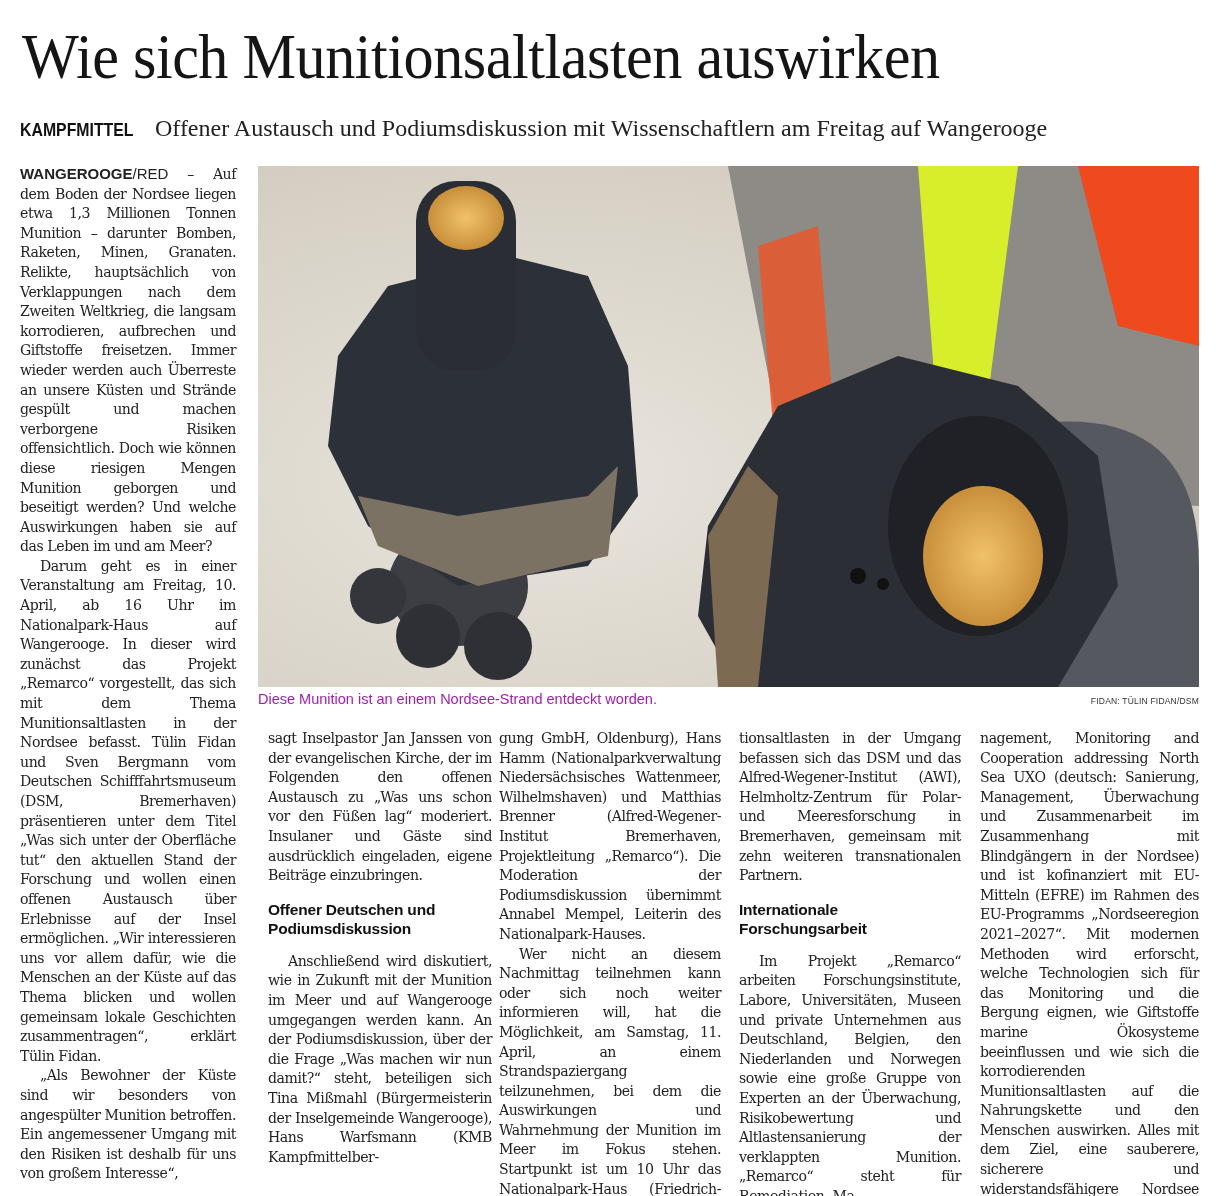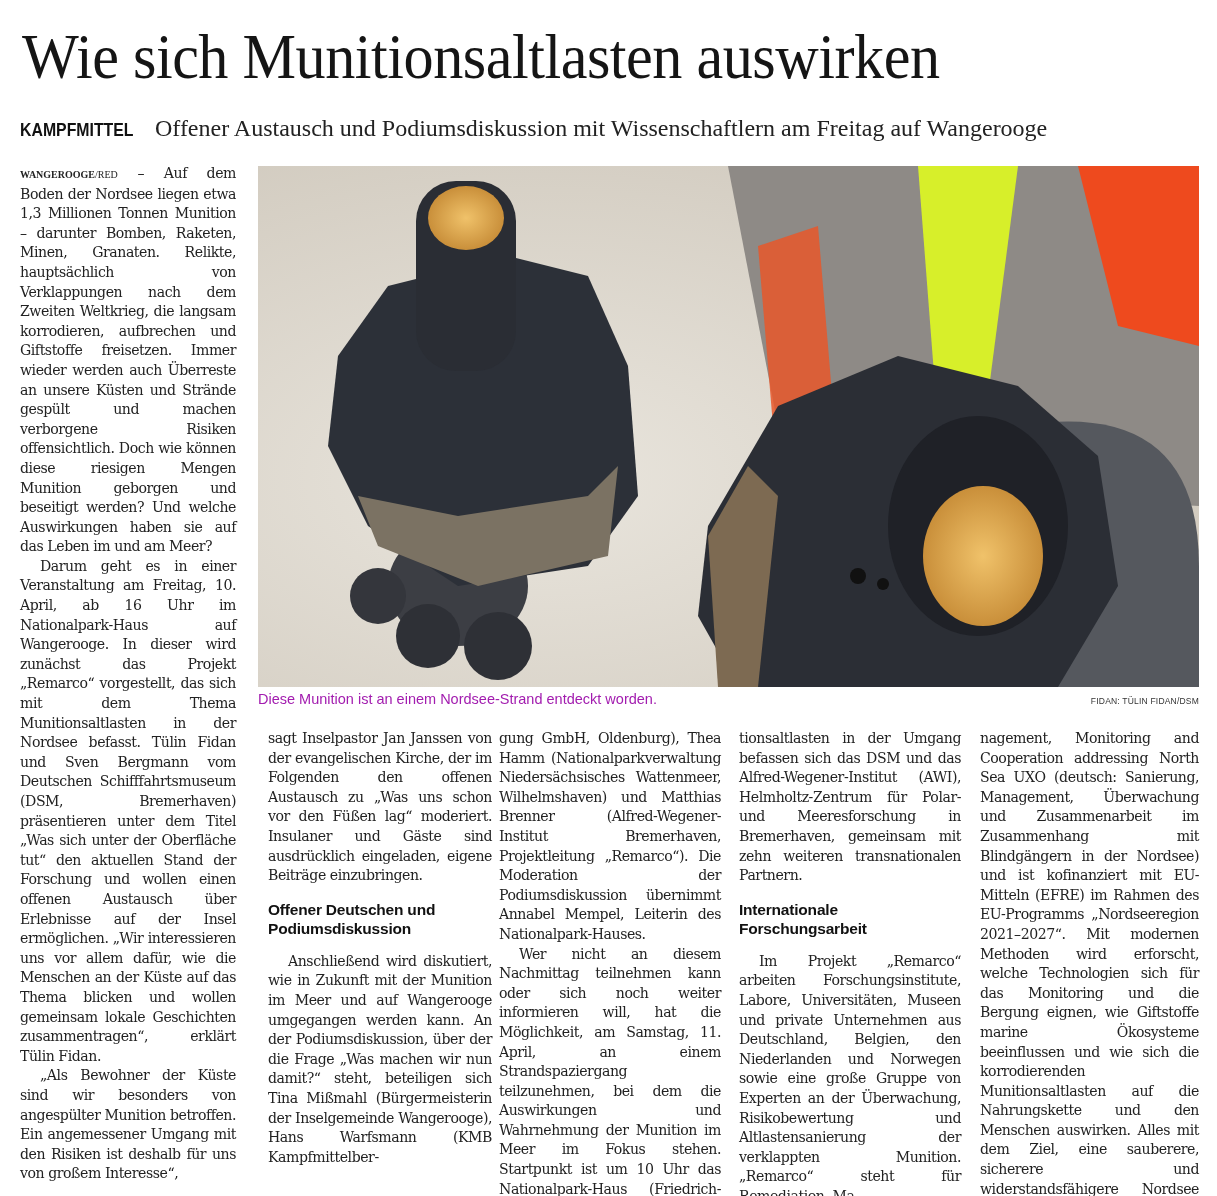--- a/index.html
+++ b/index.html
@@ -23,21 +23,21 @@
       display: inline-block; transform: scaleX(0.88); transform-origin: left center;
     }
 
     .col {
       position: absolute; font-family: "DejaVu Serif", serif; font-size: 14.1px;
       line-height: 19.6px; text-align: justify; hyphens: manual; color: #222;
       letter-spacing: -0.45px;
     }
     .col p { margin: 0; }
     .col p.indent { text-indent: 20px; }
-    .dateline { font-family: Liberation Serif, serif; font-size: 10px; letter-spacing: 0; }
+    .dateline { font-family: Liberation Sans, sans-serif; font-size: 15px; letter-spacing: 0; }
     .dateline b { font-weight: bold; }
     .subhead {
       font-family: "Liberation Sans", sans-serif; font-weight: bold; font-size: 15.5px;
       line-height: 19px; color: #111; text-align: left; margin: 14px 0 14px 0; letter-spacing: -0.2px;
     }
 
     .photo {
       position: absolute; left: 258px; top: 166px; width: 941px; height: 521px; overflow: hidden;
       background: linear-gradient(90deg, #ddd8ce 0%, #e5e1d9 30%, #cfc9bf 60%, #b9b3a8 100%);
     }
@@ -108,21 +108,21 @@
 <div class="caption">Diese Munition ist an einem Nordsee-Strand entdeckt worden.</div>
 <div class="credit">FIDAN: TÜLIN FIDAN/DSM</div>
 
 <div class="col" style="left:268px; top:729px; width:224px;">
   <p>sagt Inselpastor Jan Janssen von der evangelischen Kirche, der im Folgenden den offenen Austausch zu „Was uns schon vor den Füßen lag“ moderiert. Insulaner und Gäste sind ausdrücklich eingeladen, eigene Beiträge einzubringen.</p>
   <h3 class="subhead">Offener Deutschen und Podiumsdiskussion</h3>
   <p class="indent">Anschließend wird diskutiert, wie in Zukunft mit der Munition im Meer und auf Wangerooge umgegangen werden kann. An der Podiumsdiskussion, über der die Frage „Was machen wir nun damit?“ steht, beteiligen sich Tina Mißmahl (Bürgermeisterin der Inselgemeinde Wangerooge), Hans Warfsmann (KMB Kampfmittelber-</p>
 </div>
 
 <div class="col" style="left:499px; top:729px; width:222px;">
-  <p>gung GmbH, Oldenburg), Thea Hamm (Nationalparkverwaltung Niedersächsisches Wattenmeer, Wilhelmshaven) und Matthias Brenner (Alfred-Wegener-Institut Bremerhaven, Projektleitung „Remarco“). Die Moderation der Podiumsdiskussion übernimmt Annabel Mempel, Leiterin des Nationalpark-Hauses.</p>
+  <p>gung GmbH, Oldenburg), Hans Hamm (Nationalparkverwaltung Niedersächsisches Wattenmeer, Wilhelmshaven) und Matthias Brenner (Alfred-Wegener-Institut Bremerhaven, Projektleitung „Remarco“). Die Moderation der Podiumsdiskussion übernimmt Annabel Mempel, Leiterin des Nationalpark-Hauses.</p>
   <p class="indent">Wer nicht an diesem Nachmittag teilnehmen kann oder sich noch weiter informieren will, hat die Möglichkeit, am Samstag, 11. April, an einem Strandspaziergang teilzunehmen, bei dem die Auswirkungen und Wahrnehmung der Munition im Meer im Fokus stehen. Startpunkt ist um 10 Uhr das Nationalpark-Haus (Friedrich-August-Straße 18).</p>
 
 </div>
 
 <div class="col" style="left:739px; top:729px; width:222px;">
   <p>tionsaltlasten in der Umgang befassen sich das DSM und das Alfred-Wegener-Institut (AWI), Helmholtz-Zentrum für Polar- und Meeresforschung in Bremerhaven, gemeinsam mit zehn weiteren transnationalen Partnern.</p>
   <h3 class="subhead">Internationale Forschungsarbeit</h3>
   <p class="indent">Im Projekt „Remarco“ arbeiten Forschungsinstitute, Labore, Universitäten, Museen und private Unternehmen aus Deutschland, Belgien, den Niederlanden und Norwegen sowie eine große Gruppe von Experten an der Überwachung, Risikobewertung und Altlastensanierung der verklappten Munition. „Remarco“ steht für Remediation, Ma-</p>
 </div>
 

